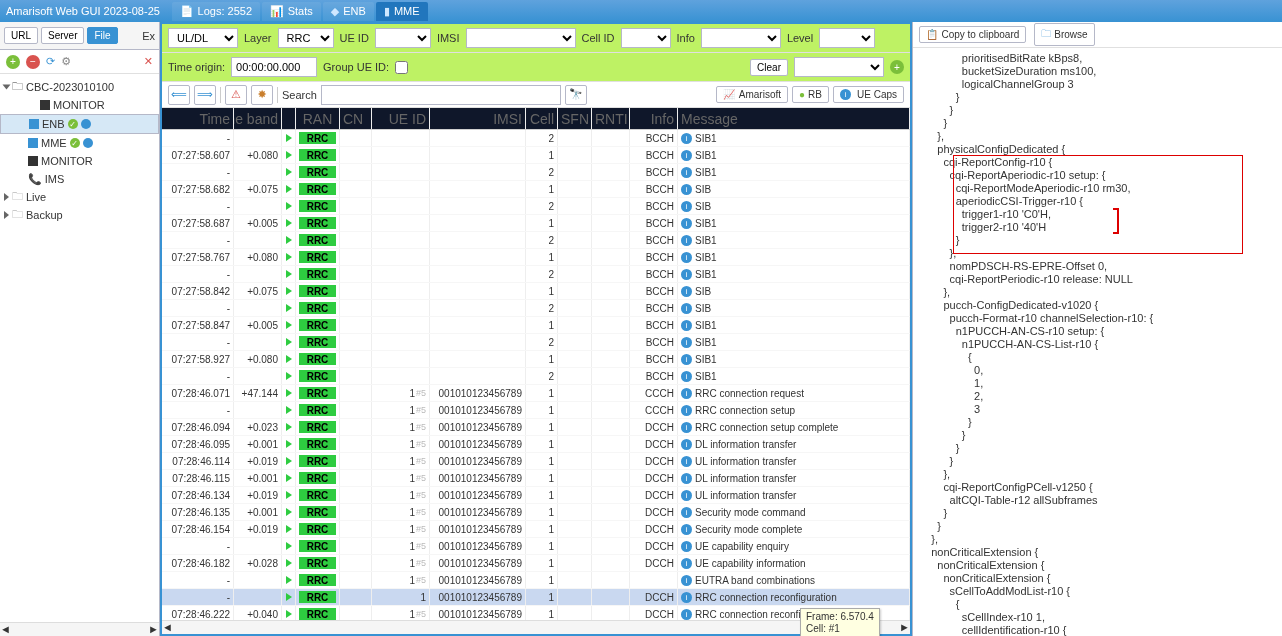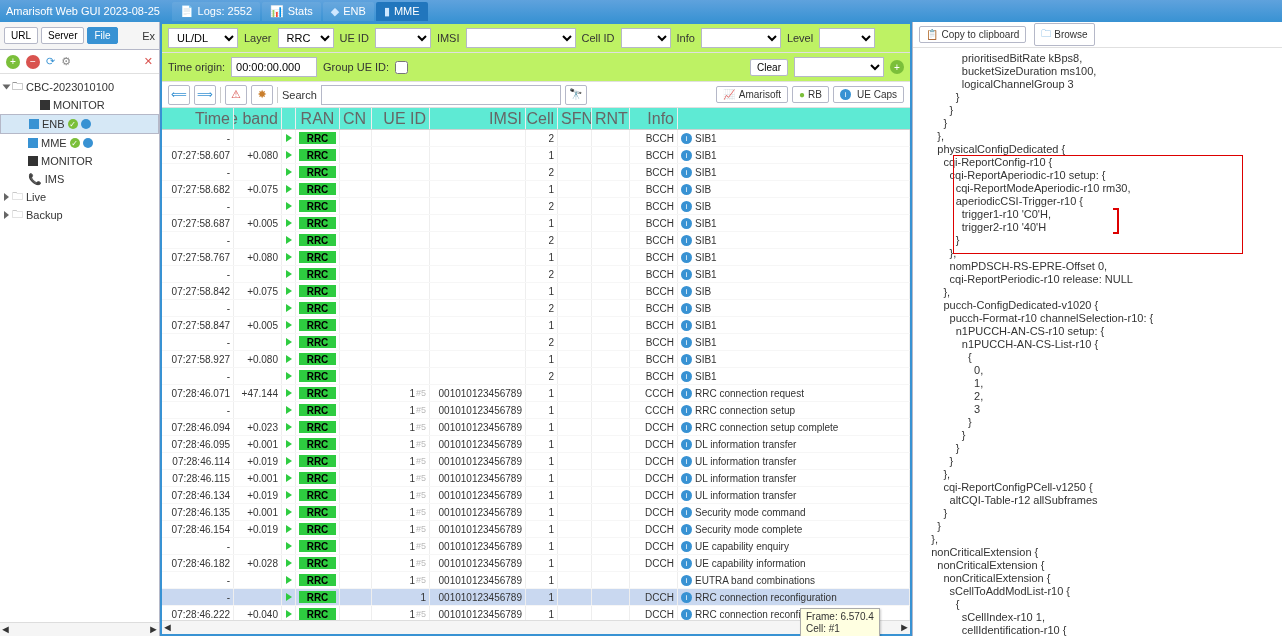--- a/index.html
+++ b/index.html
@@ -22,21 +22,21 @@
 .tri.down { transform:rotate(90deg); }
 .dot-g{width:10px;height:10px;border-radius:50%;background:#7bbf3a;display:inline-flex;align-items:center;justify-content:center;color:#fff;font-size:8px;}
 .dot-b{width:10px;height:10px;border-radius:50%;background:#3892d3;}
 .center { flex:1; border:2px solid #3892d3; display:flex; flex-direction:column; min-width:0; }
 .filt-row { height:26px; display:flex; align-items:center; padding:14px 6px; gap:6px; border-bottom:1px solid #e0e0e0; background:#bef264; }
 .sel { border:1px solid #b5b8c8; height:20px; font-size:11px; padding:1px 4px; background:#fff; }
 .inp { border:1px solid #b5b8c8; height:20px; font-size:11px; padding:1px 4px; }
 .tb-row { height:26px; display:flex; align-items:center; padding:2px 6px; gap:4px; border-bottom:1px solid #e0e0e0; }
 .ibtn { width:22px; height:20px; border:1px solid #b5b8c8; background:#fff; display:flex; align-items:center; justify-content:center; cursor:pointer; border-radius:2px; }
 .pill { display:flex; align-items:center; gap:3px; border:1px solid #b5b8c8; padding:2px 6px; border-radius:2px; cursor:pointer; font-size:10px; background:#fff;}
-.log-head { display:flex; height:22px; background:#5eead4; border-bottom:1px solid #d0d0d0; font-size:16px; color:#666;text-align:center; }
+.log-head { display:flex; height:22px; background:#0f172a; border-bottom:1px solid #d0d0d0; font-size:14px; color:#666;text-align:center; }
 .log-head > div, .log-row > div { border-right:1px solid #eee; padding:2px 3px; overflow:hidden; text-overflow:ellipsis; white-space:nowrap; display:flex; align-items:center; }
 .c-time{width:72px;justify-content:flex-end;} .c-diff{width:48px;justify-content:flex-end;} .c-ico{width:14px;justify-content:center;}
 .c-ran{width:44px;justify-content:center;} .c-cn{width:32px;} .c-ue{width:58px;justify-content:flex-end;}
 .c-imsi{width:96px;justify-content:flex-end;} .c-cell{width:32px;justify-content:flex-end;} .c-sfn{width:34px;} .c-rnti{width:38px;}
 .c-info{width:48px;justify-content:flex-end;} .c-msg{flex:1;}
 .log-body { flex:1; overflow:auto; }
 .log-row { display:flex; height:17px; font-size:10px; border-bottom:1px solid #f6f6f6; }
 .log-row.hl { background:#c9d8f0; }
 .ran-tag { background:#2ecc40; color:#000; width:100%; height:100%; display:flex; align-items:center; justify-content:center; font-weight:bold; }
 .arw-r { width:0;height:0;border-top:4px solid transparent;border-bottom:4px solid transparent;border-left:6px solid #2ecc40; }
@@ -192,20 +192,21 @@
       <div class="c-diff">Time band</div>
       <div class="c-ico"></div>
       <div class="c-ran">RAN</div>
       <div class="c-cn">CN</div>
       <div class="c-ue">UE ID</div>
       <div class="c-imsi">IMSI</div>
       <div class="c-cell">Cell</div>
       <div class="c-sfn">SFN</div>
       <div class="c-rnti">RNTI</div>
       <div class="c-info">Info</div>
+      <div class="c-msg">Message</div>
     </div>
     <div class="log-body" id="log-body">
         <div class="log-row">
           <div class="c-time">-</div>
           <div class="c-diff"></div>
           <div class="c-ico">
             <span class="arw-r"></span>
           </div>
           <div class="c-ran">
             <span class="ran-tag">RRC</span>

